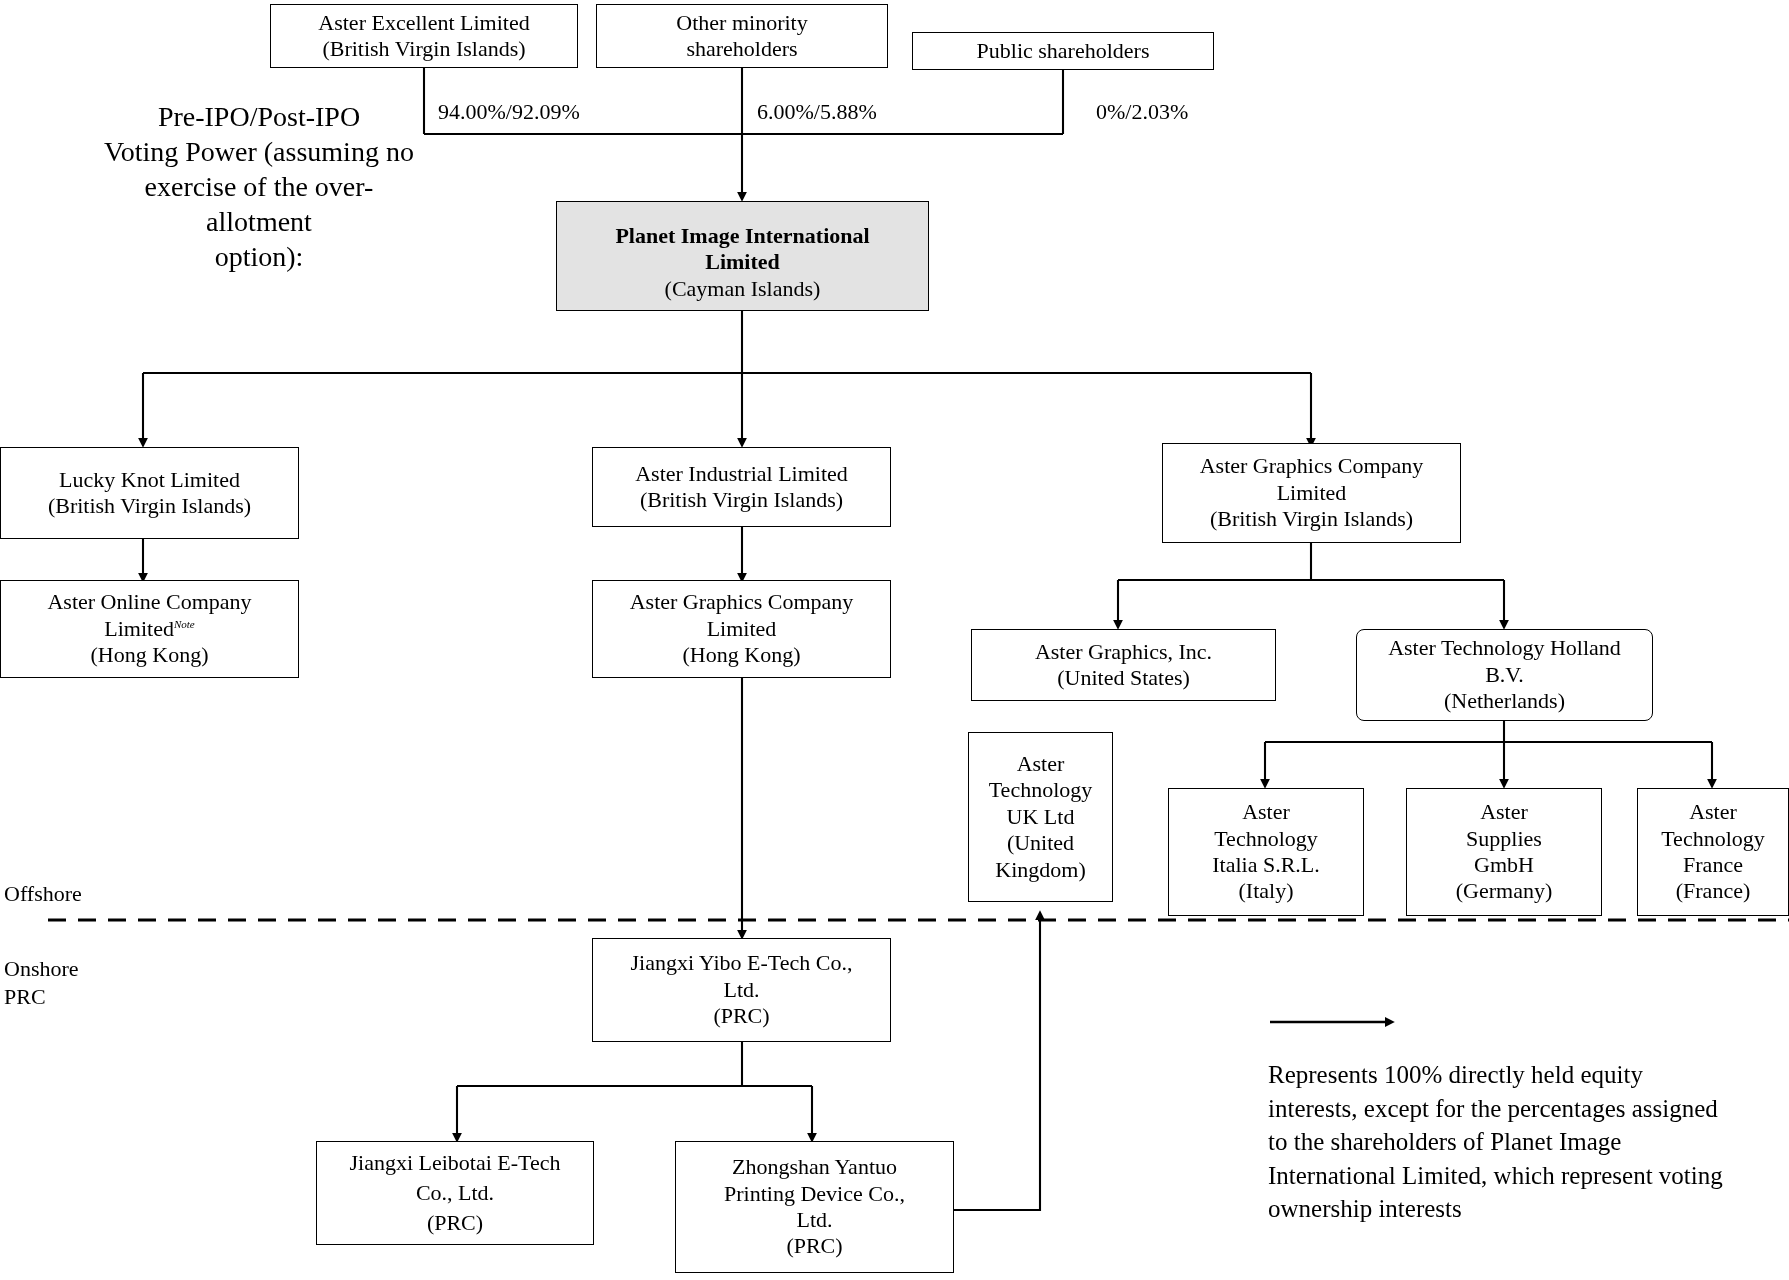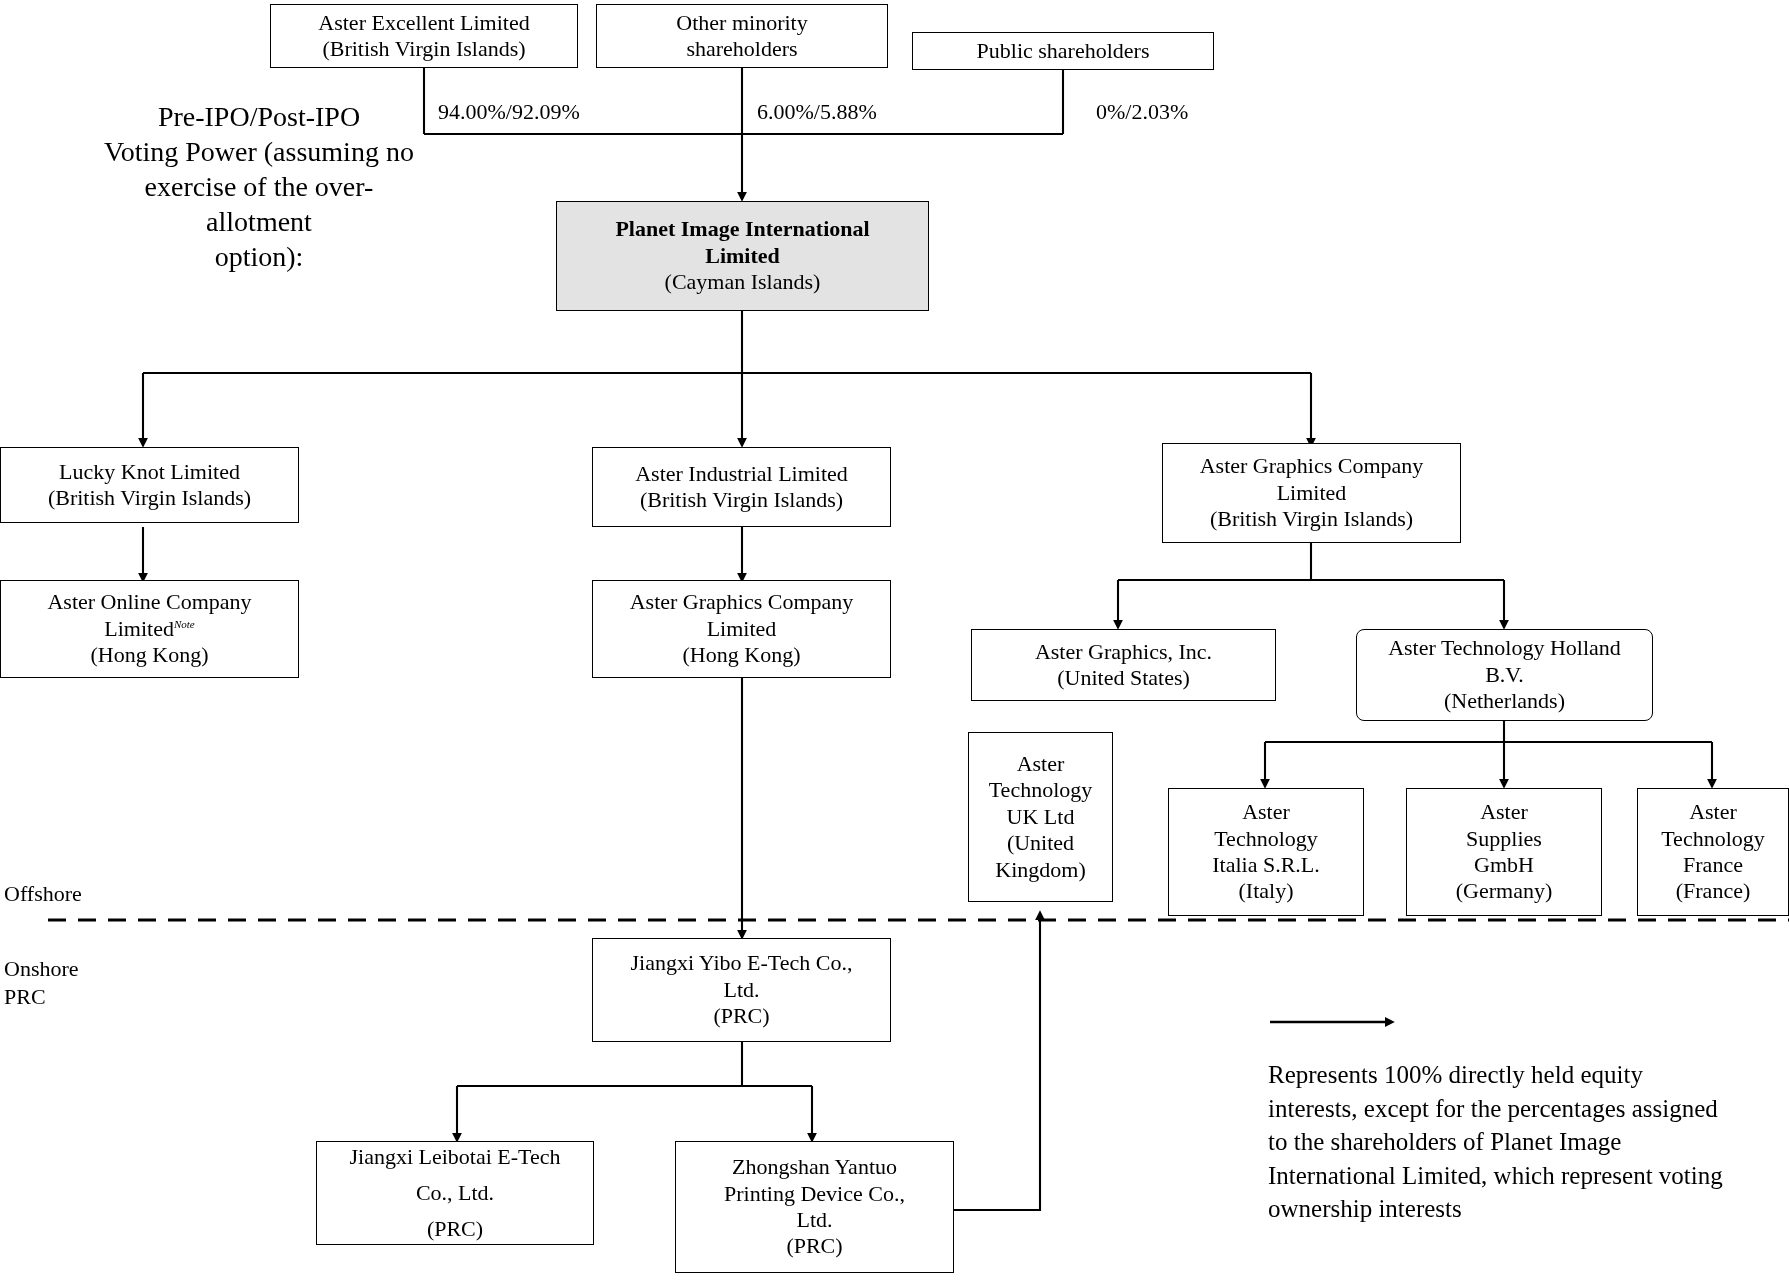--- a/index.html
+++ b/index.html
@@ -30,21 +30,21 @@
     box-sizing: border-box;
     border: 1.6px solid #000000;
     background: #ffffff;
     display: flex;
     flex-direction: column;
     align-items: center;
     justify-content: center;
     text-align: center;
     line-height: 1.2;
     font-size: 22px;
-    padding: 2px 4px;
+    padding: 8px 4px;
     z-index: 2;
   }
   .node .ln { display: block; white-space: nowrap; }
   .node.shaded {
     background: #e3e3e3;
   }
   .node.shaded .ln.bold {
     font-weight: bold;
   }
   .note-sup {
@@ -156,27 +156,27 @@
 
   <div class="freetext" style="left:94px; top:99px; width:330px;">Pre-IPO/Post-IPO
 Voting Power (assuming no
 exercise of the over-allotment
 option):</div>
 
   <div class="pct" style="left:438px; top:99px;">94.00%/92.09%</div>
   <div class="pct" style="left:757px; top:99px;">6.00%/5.88%</div>
   <div class="pct" style="left:1096px; top:99px;">0%/2.03%</div>
 
-  <div class="node shaded" style="left:556px; top:201px; width:373px; height:110px;">
+  <div class="node shaded" style="left:556px; top:201px; width:373px; height:110px;justify-content:flex-end;">
     <span class="ln bold">Planet Image International</span>
     <span class="ln bold">Limited</span>
     <span class="ln">(Cayman Islands)</span>
   </div>
 
-  <div class="node" style="left:0px; top:447px; width:299px; height:76px;">
+  <div class="node" style="left:0px; top:447px; width:299px; height:92px;">
     <span class="ln">Lucky Knot Limited</span>
     <span class="ln">(British Virgin Islands)</span>
   </div>
 
   <div class="node" style="left:592px; top:447px; width:299px; height:80px;">
     <span class="ln">Aster Industrial Limited</span>
     <span class="ln">(British Virgin Islands)</span>
   </div>
 
   <div class="node" style="left:1162px; top:443px; width:299px; height:100px;">

